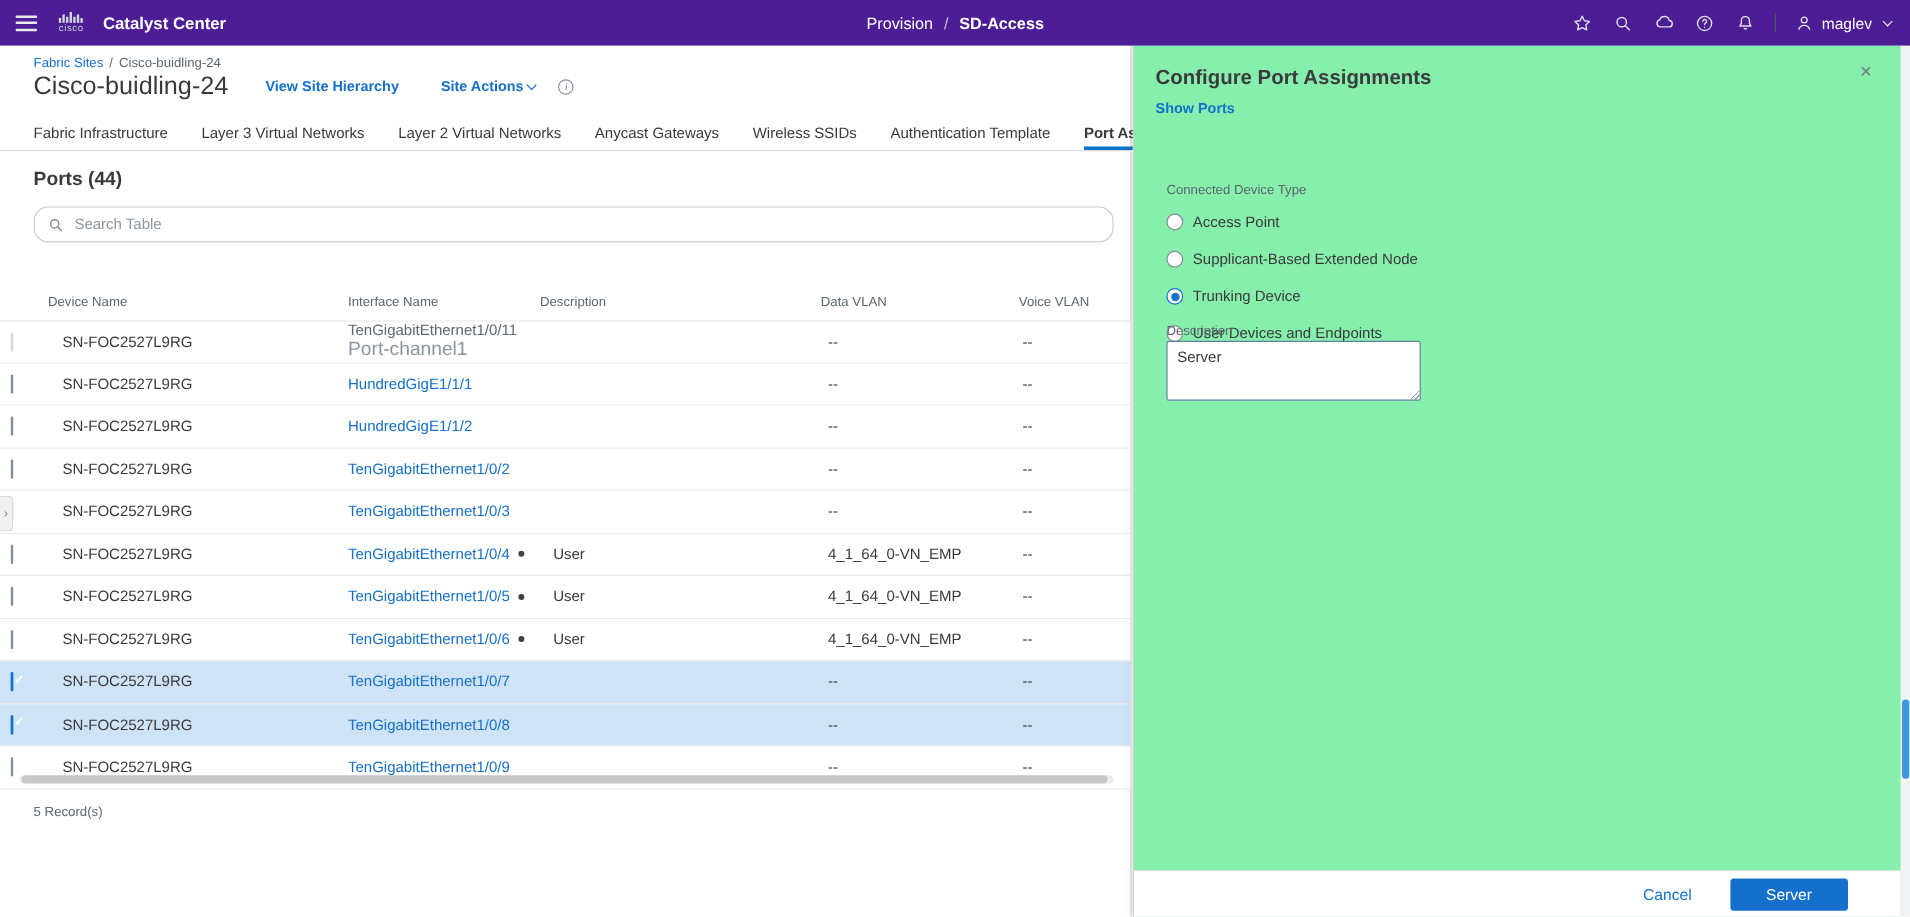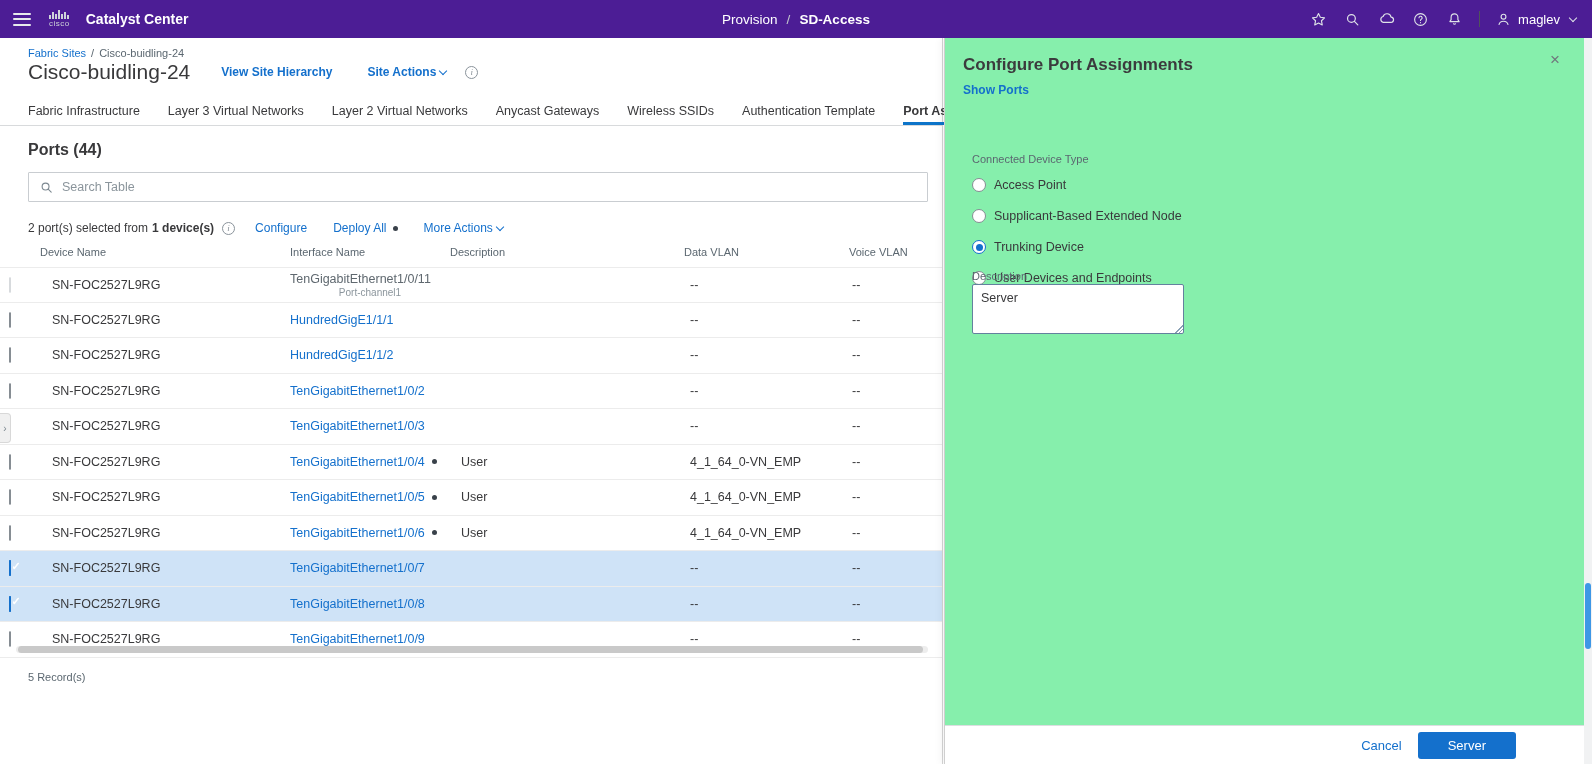--- a/index.html
+++ b/index.html
@@ -41,21 +41,21 @@
   .info-icon { width:13px; height:13px; border:1px solid #8a939b; border-radius:50%; color:#8a939b; font-size:9px; line-height:11px; text-align:center; display:inline-block; flex:none; }
   .info-icon::before { content:"i"; font-family:"Liberation Serif", serif; font-style:italic; }
   .title-row .info-icon { margin-left:19px; }
 
   .tabs { position:absolute; top:59px; left:0; width:100%; height:29px; border-bottom:1px solid #d8dadc; display:flex; gap:28px; padding-left:28px; }
   .tab { font-size:12.5px; color:#39393b; display:flex; align-items:center; height:100%; cursor:pointer; white-space:nowrap; }
   .tab.active { font-weight:700; box-shadow:inset 0 -3px 0 #0d74c9; }
 
   .ports-heading { position:absolute; top:103px; left:28px; font-size:16px; color:#39393b; }
 
-  .search-box { position:absolute; top:134px; left:28px; right:14px; height:30px; border:1px solid #c9cdd1; border-radius:1px; display:flex; align-items:center; padding:0 10px; gap:8px; background:#fff; }
+  .search-box { position:absolute; top:134px; left:28px; right:14px; height:30px; border:1px solid #c9cdd1; border-radius:12px; display:flex; align-items:center; padding:0 10px; gap:8px; background:#fff; }
   .search-input { border:none; outline:none; flex:1; font-size:12.5px; color:#39393b; font-family:inherit; background:transparent; }
   .search-input::placeholder { color:#8b959c; }
 
   .selection-row { position:absolute; top:183px; left:28px; display:flex; align-items:center; font-size:12px; color:#39393b; }
   .sel-bold { font-weight:700; margin-left:4px; }
   .selection-row .info-icon { margin-left:8px; }
   .action-link { color:#1470cc; font-size:12px; cursor:pointer; white-space:nowrap; }
   .lk-configure { margin-left:20px; }
   .lk-deploy { margin-left:26px; }
   .lk-more { margin-left:26px; }
@@ -71,21 +71,21 @@
   .checkbox.checked { background:#1470cc; border-color:#1470cc; }
   .checkbox.checked::before { content:"\2713"; position:absolute; left:1.5px; top:-1.5px; color:#fff; font-size:11px; font-weight:700; }
   .checkbox.disabled { border-color:#d7dadd; }
   .c-device { padding-left:12px; }
   .c-desc { padding-left:11px; }
   .c-dvlan { padding-left:6px; }
   .c-vvlan { padding-left:3px; }
   .iface-line { display:flex; align-items:center; }
   .iface-main.link { color:#1470cc; cursor:pointer; }
   .iface-main.plain { color:#5f686f; }
-  .iface-sub { display:block; font-size:10px; color:#8b959c; margin-top:1px;text-align:center; }
+  .iface-sub { display:block; font-size:16px; color:#8b959c; margin-top:1px; }
   .port-dot { width:5px; height:5px; border-radius:50%; background:#39414a; display:inline-block; margin-left:7px; flex:none; }
 
   .hscroll { position:absolute; top:608px; left:16px; width:912px; height:7px; border-radius:4px; background:#ededed; cursor:pointer; }
   .hscroll .thumb { position:absolute; left:2px; top:0; height:7px; width:905px; border-radius:4px; background:#c9c9c9; }
   .records { position:absolute; top:633px; left:28px; font-size:11px; color:#5b6770; }
   .expander { position:absolute; top:375px; left:0; width:11px; height:30px; background:#f0f0f0; border:1px solid #d8d8d8; border-left:none; border-radius:0 4px 4px 0; color:#7c8890; font-size:10px; display:flex; align-items:center; justify-content:center; cursor:pointer; }
   .expander::before { content:"\203A"; }
 
   
   #panel { position:absolute; left:944px; top:38px; right:8px; bottom:0; background:#86efac; border-left:1px solid #cfcfcf; box-shadow:-3px 0 8px rgba(0,0,0,0.05); }
@@ -95,21 +95,21 @@
   .show-ports { position:absolute; top:45px; left:18px; font-size:12px; font-weight:700; color:#1470cc; cursor:pointer; }
   .devtype-label { position:absolute; top:115px; left:27px; font-size:11px; color:#5b6770; }
   .radio-group { position:absolute; top:140px; left:27px; display:flex; flex-direction:column; gap:17px; }
   .radio-option { display:flex; align-items:center; gap:8px; font-size:12.5px; color:#39393b; cursor:pointer; height:14px; }
   .radio { width:14px; height:14px; border:1px solid #868d93; border-radius:50%; position:relative; flex:none; background:#fff; }
   .radio.selected { border-color:#1470cc; }
   .radio.selected::after { content:""; position:absolute; left:2.5px; top:2.5px; width:7px; height:7px; border-radius:50%; background:#1470cc; }
   .desc-label { position:absolute; top:232px; left:27px; font-size:11px; color:#5b6770; }
   .desc-textarea { position:absolute; top:246px; left:27px; width:212px; height:50px; border:1px solid #64819e; border-radius:2px; font-size:12.5px; color:#39393b; padding:6px 8px; resize:none; font-family:inherit; outline:none; }
   .resize-corner { position:absolute; top:287px; left:230px; width:8px; height:8px; background:linear-gradient(135deg,transparent 50%,#8aa0b5 50%,#8aa0b5 57%,transparent 57%,transparent 72%,#8aa0b5 72%,#8aa0b5 79%,transparent 79%); }
-  .panel-footer { position:absolute; left:0; right:0; bottom:0; height:39px; border-top:1px solid #dcdee0; display:flex; align-items:center; justify-content:flex-end; gap:16px; padding-right:68px; background:#fff; }
+  .panel-footer { position:absolute; left:0; right:0; bottom:0; height:39px; border-top:1px solid #dcdee0; display:flex; align-items:center; justify-content:flex-end; gap:32px; padding-right:44px; background:#fff; }
   .cancel-link { font-size:13px; color:#1470cc; cursor:pointer; }
   .update-btn { background:#1470cc; color:#fff; border:none; border-radius:3px; font-size:13px; padding:6px 30px; cursor:pointer; font-family:inherit; }
 
   
   .vscroll { position:absolute; right:0; top:38px; bottom:0; width:8px; background:#f1f2f3; cursor:pointer; }
   .vscroll .thumb { position:absolute; left:1px; width:6px; top:75%; height:66px; border-radius:3px; background:#3e97e6; }
 </style>
 </head>
 <body>
 
@@ -224,29 +224,20 @@
     <h2 class="ports-heading">Ports (44)</h2>
 
     <div class="search-box">
       <svg width="15" height="15" viewBox="0 0 24 24" fill="none" stroke="#7c8890" stroke-width="1.8" stroke-linecap="round">
           <circle cx="10.5" cy="10.5" r="5.5"></circle>
           <line x1="14.7" y1="14.7" x2="19.5" y2="19.5"></line>
         </svg>
       <input class="search-input" type="text" placeholder="Search Table" style="">
     </div>
 
-    <div class="selection-row">
-      <span>2 port(s) selected from</span>
-      <span class="sel-bold">1 device(s)</span>
-      <span class="info-icon"></span>
-      <span class="action-link lk-configure">Configure</span>
-      <span class="action-link lk-deploy">Deploy All</span>
-      <span class="pending-dot"></span>
-      <span class="action-link lk-more"><span>More Actions</span><span class="caret"></span></span>
-    </div>
 
     <div class="table-header-row">
         <div></div>
         <div>Device Name</div>
         <div>Interface Name</div>
         <div>Description</div>
         <div>Data VLAN</div>
         <div>Voice VLAN</div>
       </div>
     <div class="table-body">

